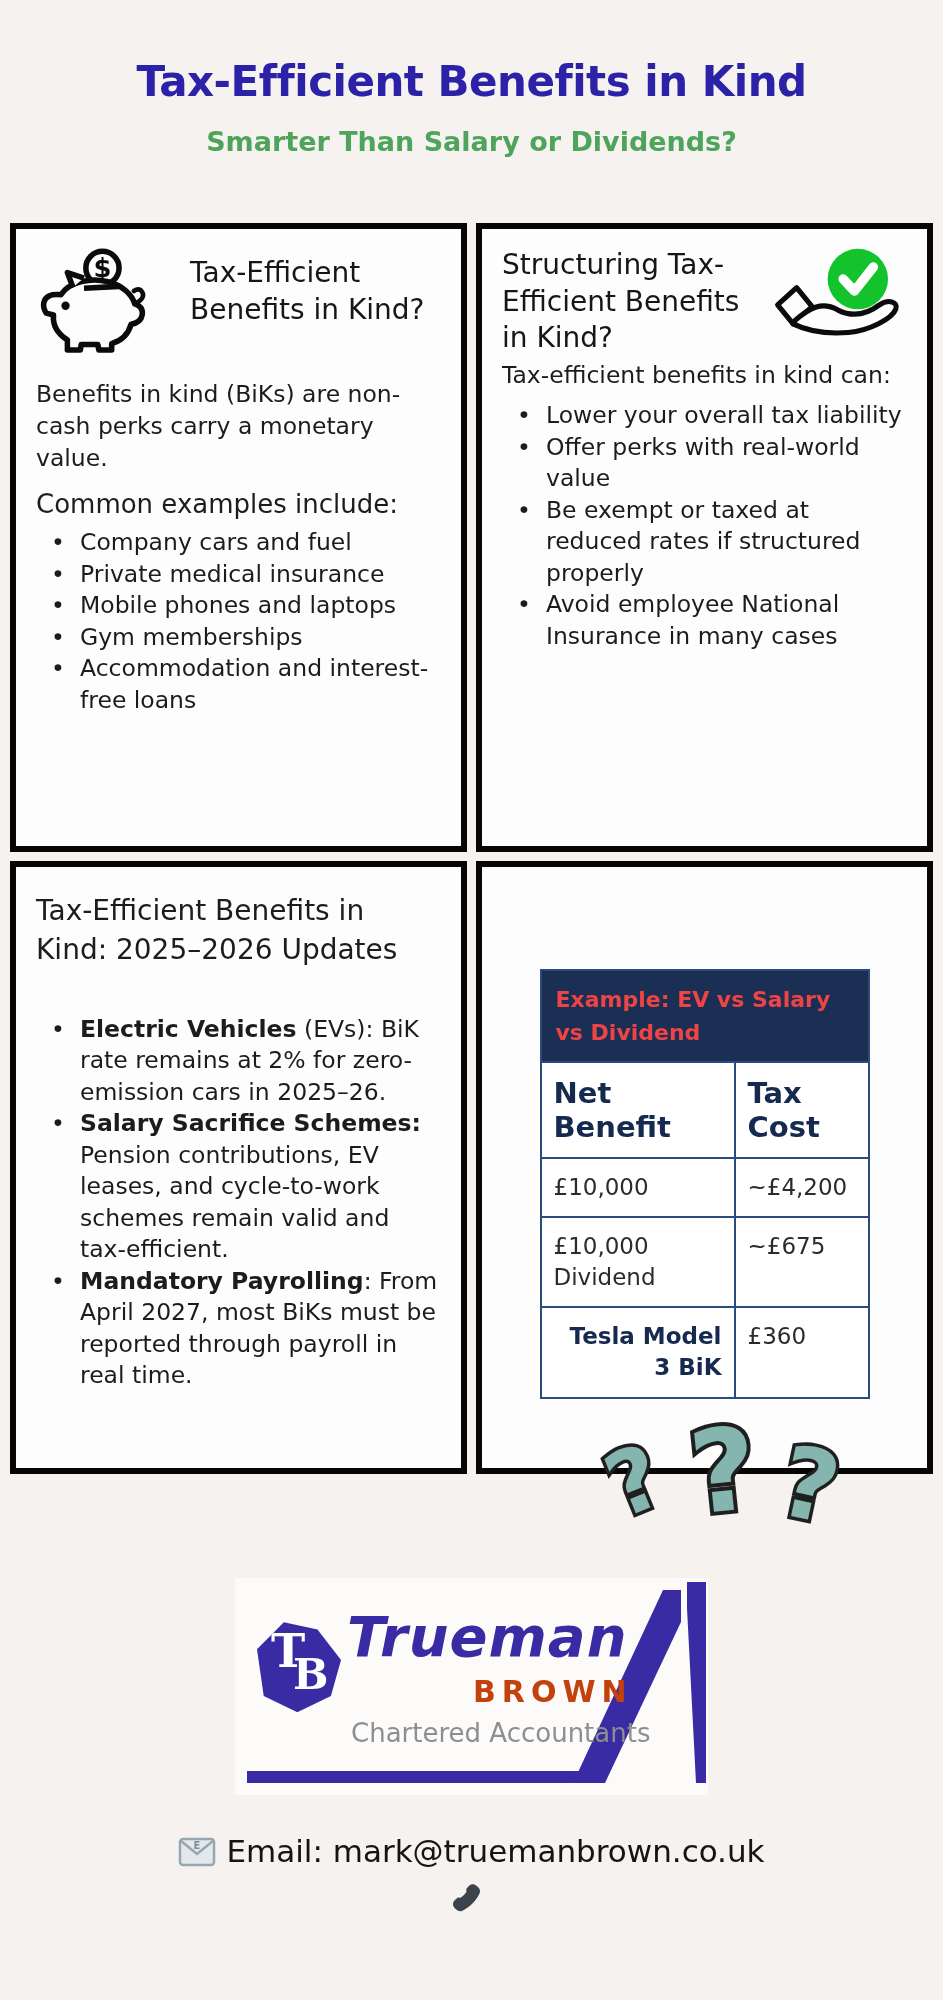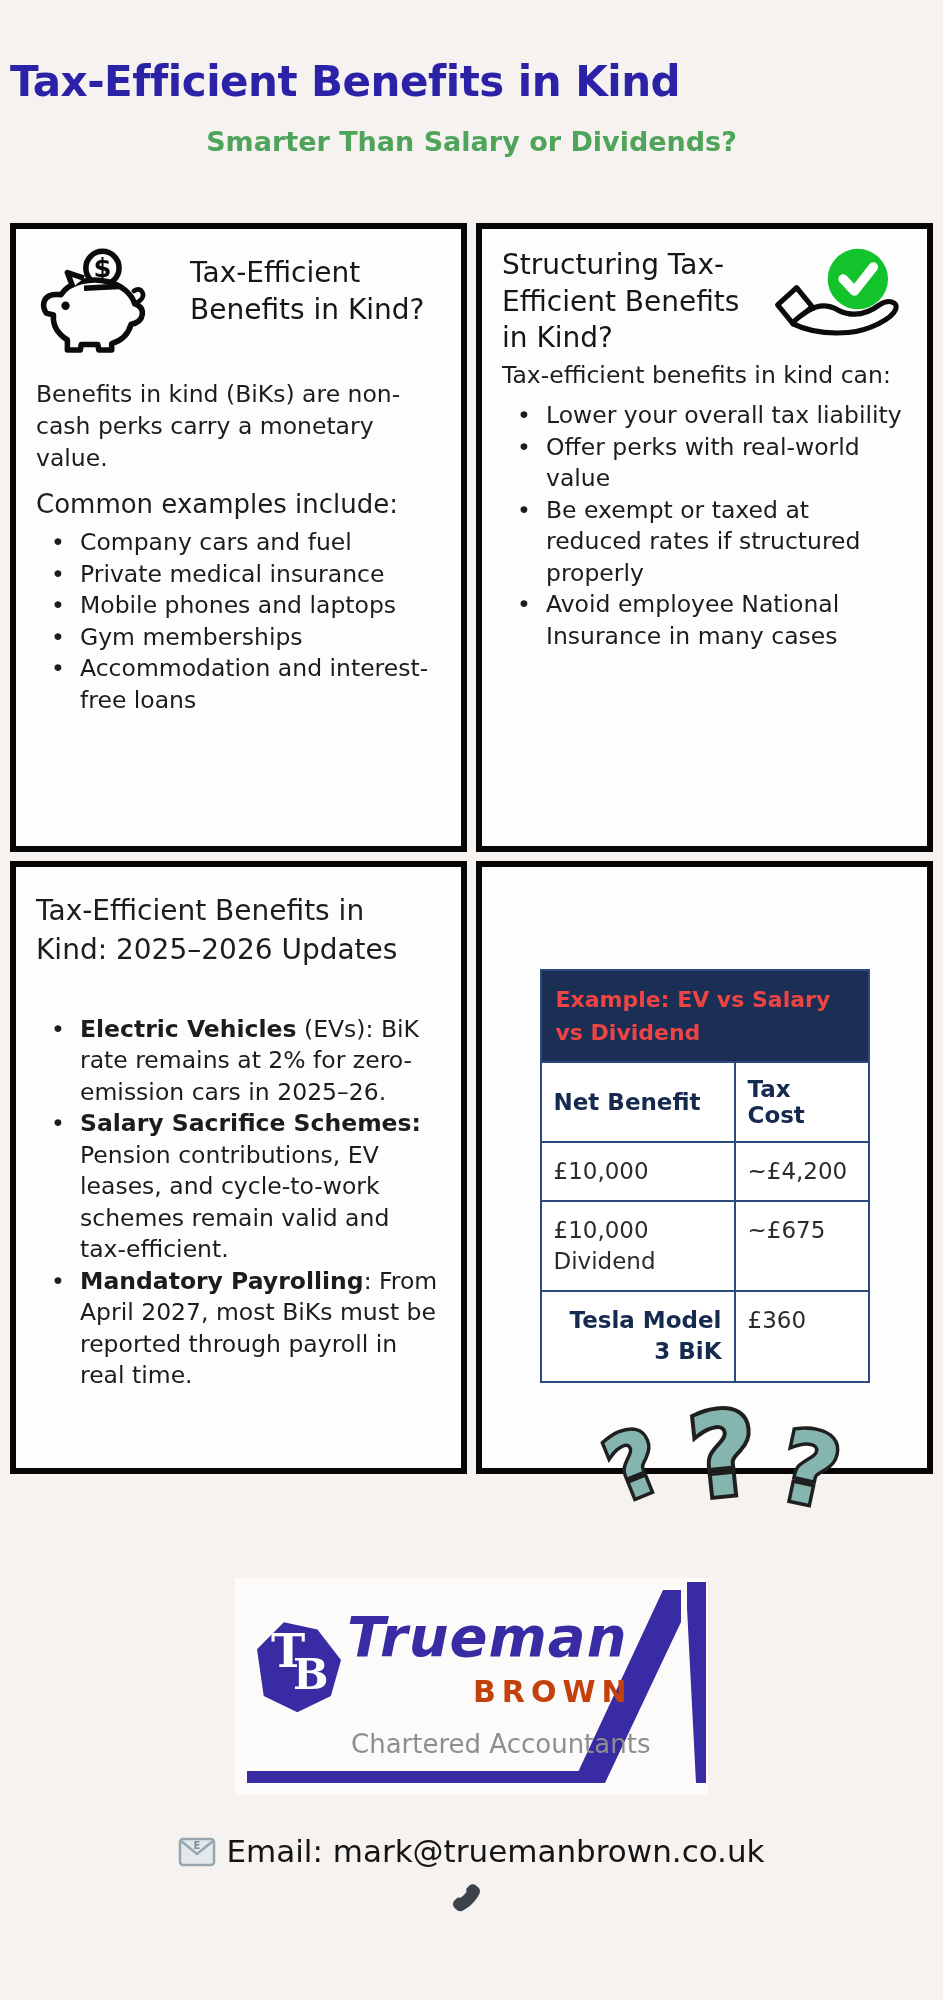--- a/index.html
+++ b/index.html
@@ -5,20 +5,21 @@
   html,body{margin:0;padding:0;}
   body{
     width:943px;height:2000px;overflow:hidden;
     background:#f5f2ef;
     font-family:"DejaVu Sans","Liberation Sans",sans-serif;
     color:#1c1c1c;
     position:relative;
   }
   .page-title{
     margin:58px 10px 0;
+    text-align:center;
     font-size:42px;font-weight:700;
     color:#2b22a8;
     letter-spacing:-0.5px;
     line-height:1.15;
   }
   .page-subtitle{
     margin:20px 10px 0;
     text-align:center;
     font-size:27px;font-weight:700;
     color:#4ea45a;
@@ -52,21 +53,21 @@
   .updates-list b{font-weight:700;}
   
   .ev-table{border-collapse:collapse;margin:86px auto 0;}
   .ev-table td,.ev-table th{border:2px solid #2b4a7d;background:#ffffff;}
   .ev-table .band{
     background:#1b2e54;color:#ef4444;
     font-size:22px;font-weight:700;line-height:1.5;
     padding:12px 14px;width:276px;
   }
   .ev-table th.colhead{
-    color:#16294f;font-size:23px;font-weight:700;
+    color:#16294f;font-size:29px;font-weight:700;
     text-align:left;padding:13px 12px;
   }
   .ev-table td.cell{
     font-size:23px;color:#2b2b2b;
     text-align:left;padding:13px 12px;vertical-align:top;
     line-height:1.35;
   }
   .ev-table td.cell.boldnavy{color:#16294f;font-weight:700;vertical-align:middle;text-align:right;}
   .col-benefit{width:168px;}
   .col-cost{width:108px;}
@@ -93,21 +94,21 @@
   .logo-name{
     position:absolute;left:112px;top:26px;
     font-size:56px;font-style:italic;font-weight:600;
     color:#382ba3;letter-spacing:1px;
   }
   .logo-brown{
     position:absolute;left:238px;top:96px;
     font-size:30px;font-weight:700;color:#c2410c;letter-spacing:6px;
   }
   .logo-tagline{
-    position:absolute;left:116px;top:151px;
+    position:absolute;left:116px;top:140px;
     font-size:26px;color:#8e8e8e;
   }
   
   .contact{margin-top:34px;text-align:center;font-size:31px;color:#141414;}
   .contact .line{margin-top:4px;line-height:1.42;}
   .contact svg{vertical-align:-5px;margin-right:10px;}
 </style>
 </head>
 <body>
 

